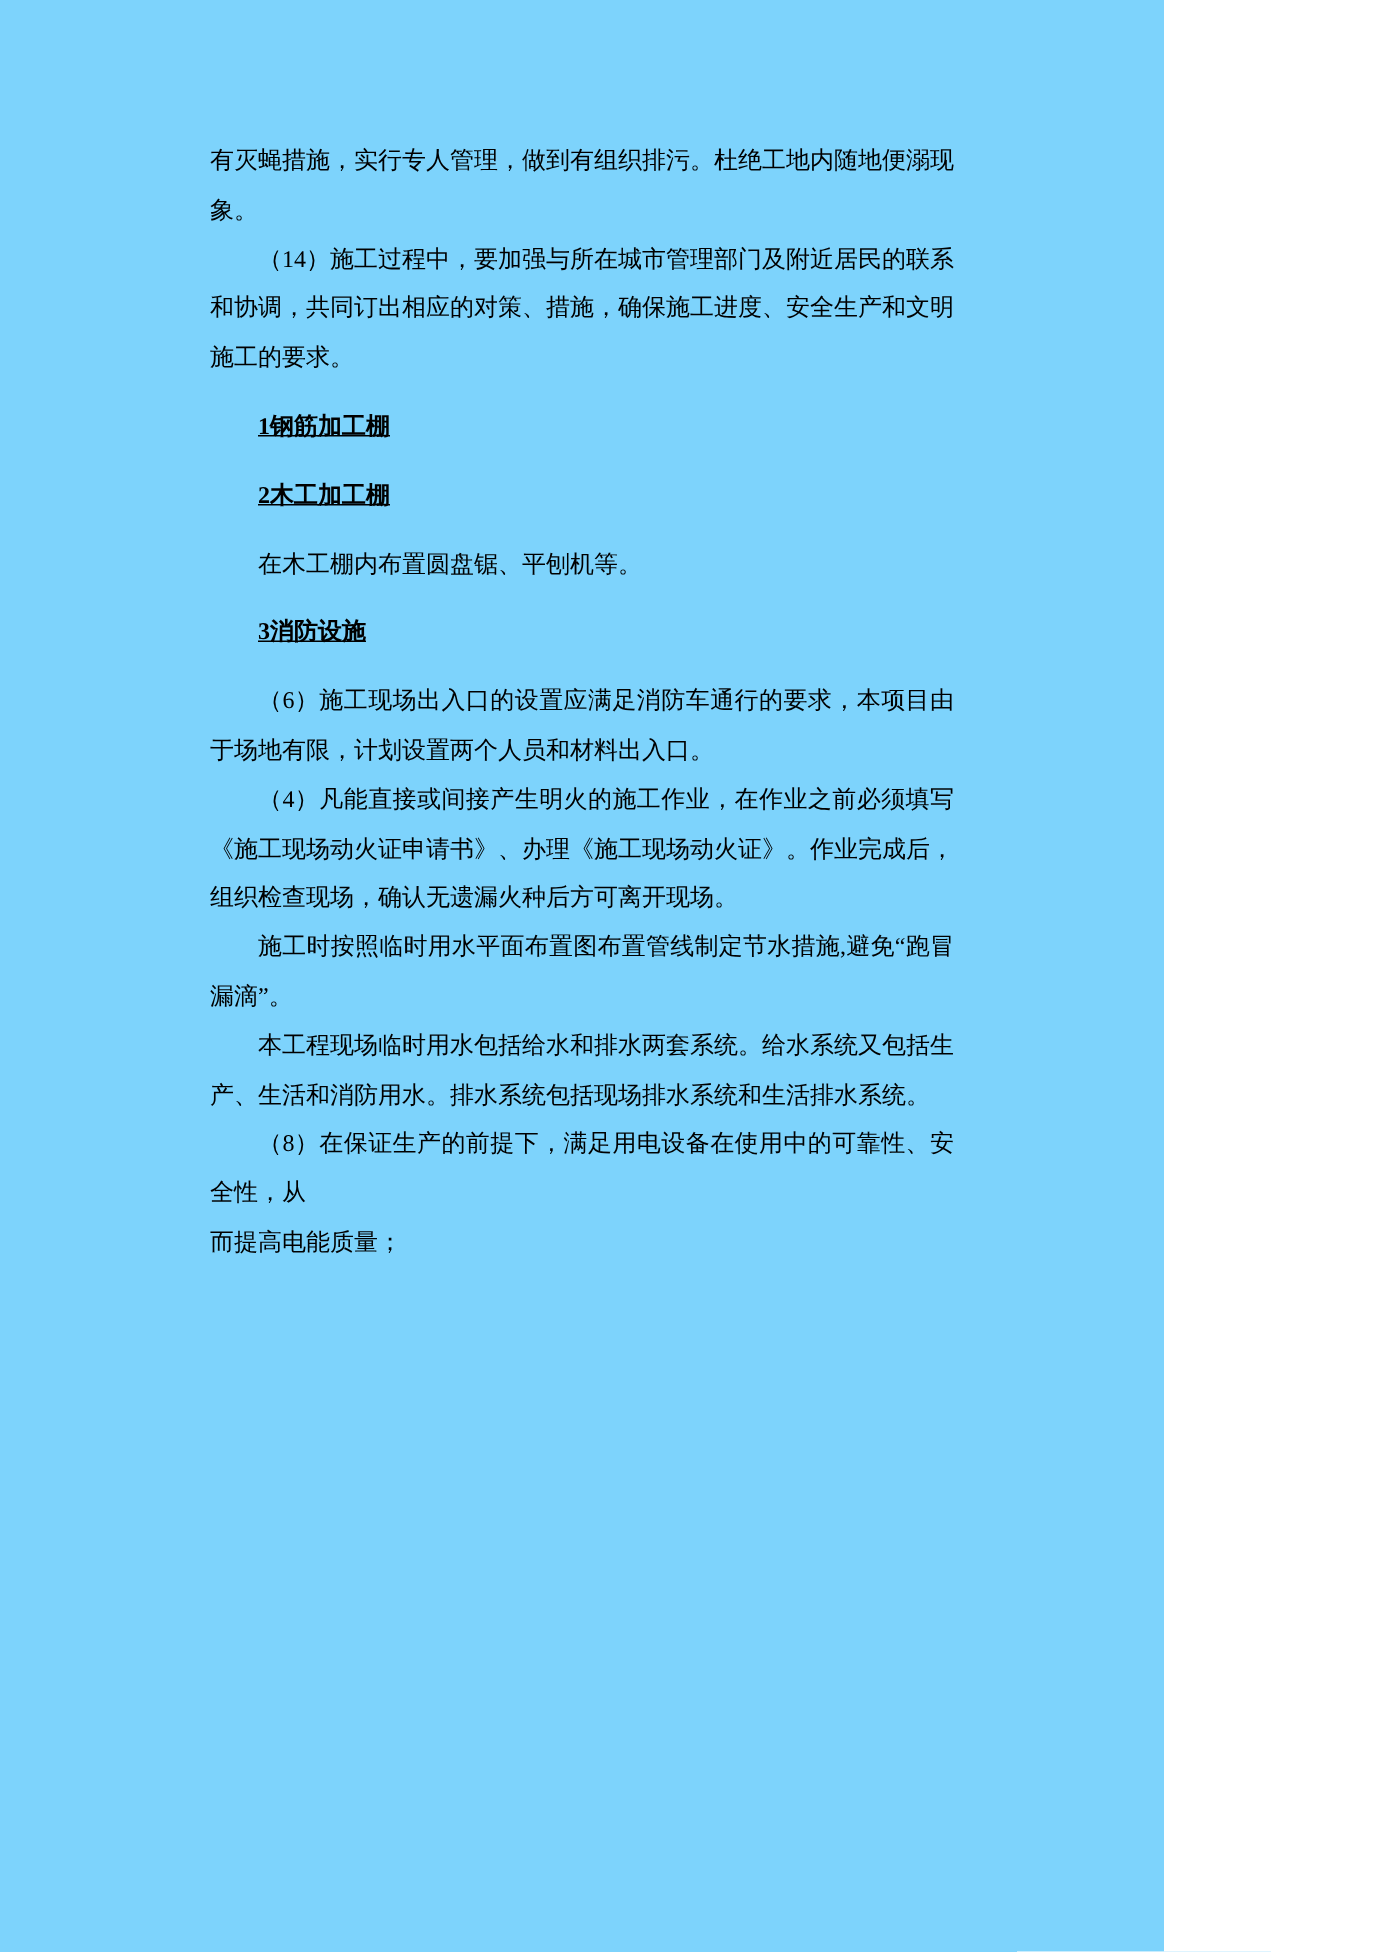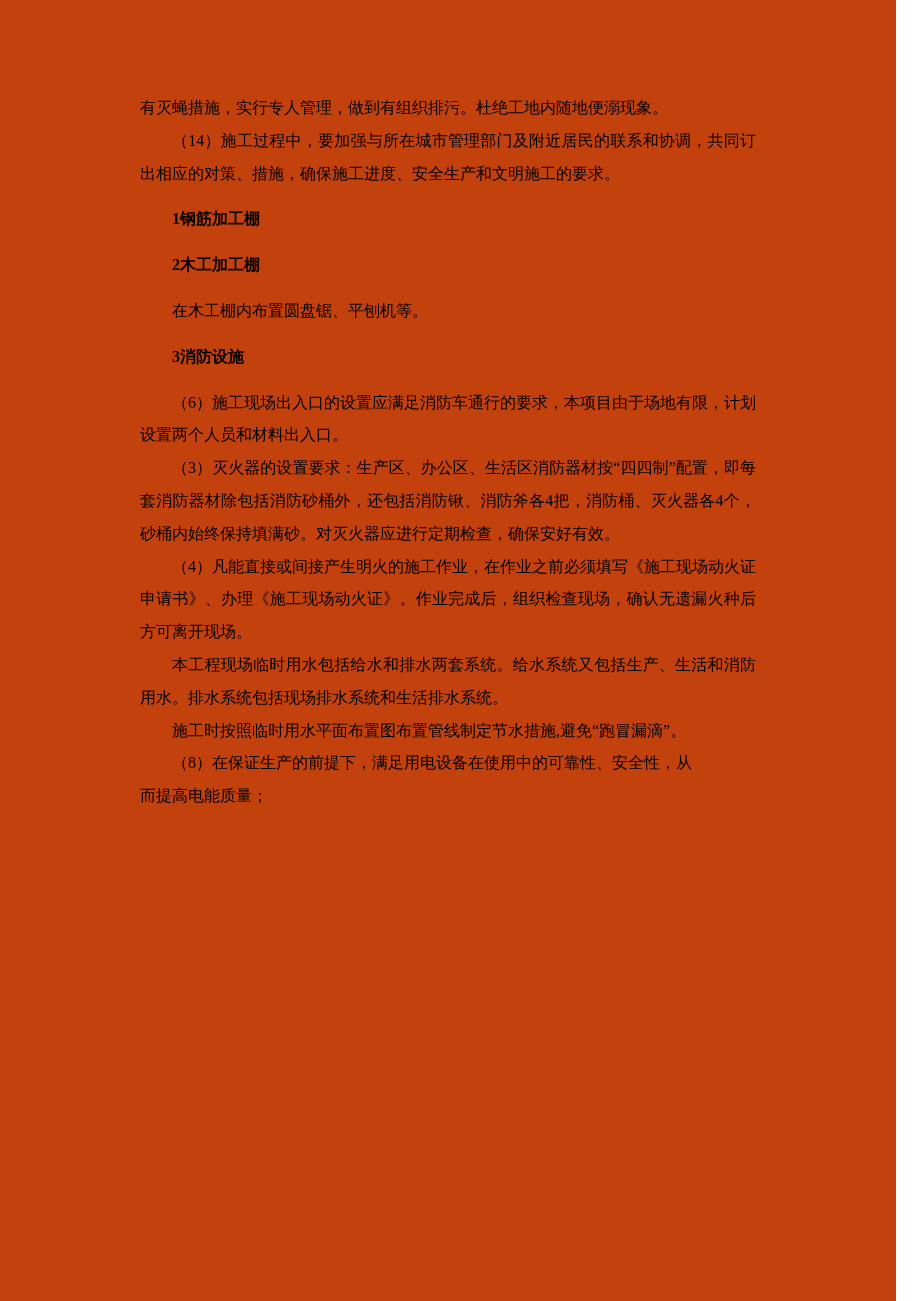--- a/index.html
+++ b/index.html
@@ -2,24 +2,24 @@
 <html><head>
 <meta charset="utf-8">
 <style>
   html, body {
     margin: 0;
     padding: 0;
     background: #ffffff;
   }
   .page {
     position: relative;
-    width: 896px;
+    width: 776px;
     min-height: 1301px;
     box-sizing: border-box;
-    background: #c2410c;
+    background: #7dd3fc;
     padding: 92px 140px 60px 140px;
     font-family: "Liberation Serif", "DejaVu Serif", serif;
     font-size: 16px;
     color: #000000;
     overflow: hidden;
   }
   .para {
     margin: 0;
     padding: 0;
     text-indent: 2em;
@@ -29,32 +29,32 @@
   }
   .para.noindent {
     text-indent: 0;
   }
   .heading {
     margin: 13px 0 13px 0;
     padding: 0;
     font-weight: bold;
     text-indent: 2em;
     line-height: 2.05;
+    text-decoration: underline;
   }
 </style>
 </head>
 <body>
 
 <div class="page">
   <p class="para noindent">有灭蝇措施，实行专人管理，做到有组织排污。杜绝工地内随地便溺现象。</p>
   <p class="para">（14）施工过程中，要加强与所在城市管理部门及附近居民的联系和协调，共同订出相应的对策、措施，确保施工进度、安全生产和文明施工的要求。</p>
   <p class="heading">1钢筋加工棚</p>
   <p class="heading">2木工加工棚</p>
   <p class="para">在木工棚内布置圆盘锯、平刨机等。</p>
   <p class="heading">3消防设施</p>
   <p class="para">（6）施工现场出入口的设置应满足消防车通行的要求，本项目由于场地有限，计划设置两个人员和材料出入口。</p>
-  <p class="para">（3）灭火器的设置要求：生产区、办公区、生活区消防器材按“四四制”配置，即每套消防器材除包括消防砂桶外，还包括消防锹、消防斧各4把，消防桶、灭火器各4个，砂桶内始终保持填满砂。对灭火器应进行定期检查，确保安好有效。</p>
   <p class="para">（4）凡能直接或间接产生明火的施工作业，在作业之前必须填写《施工现场动火证申请书》、办理《施工现场动火证》。作业完成后，组织检查现场，确认无遗漏火种后方可离开现场。</p>
+  <p class="para">施工时按照临时用水平面布置图布置管线制定节水措施,避免“跑冒漏滴”。</p>
   <p class="para">本工程现场临时用水包括给水和排水两套系统。给水系统又包括生产、生活和消防用水。排水系统包括现场排水系统和生活排水系统。</p>
-  <p class="para">施工时按照临时用水平面布置图布置管线制定节水措施,避免“跑冒漏滴”。</p>
   <p class="para">（8）在保证生产的前提下，满足用电设备在使用中的可靠性、安全性，从</p>
   <p class="para noindent">而提高电能质量；</p>
 </div>
 
 </body></html>

